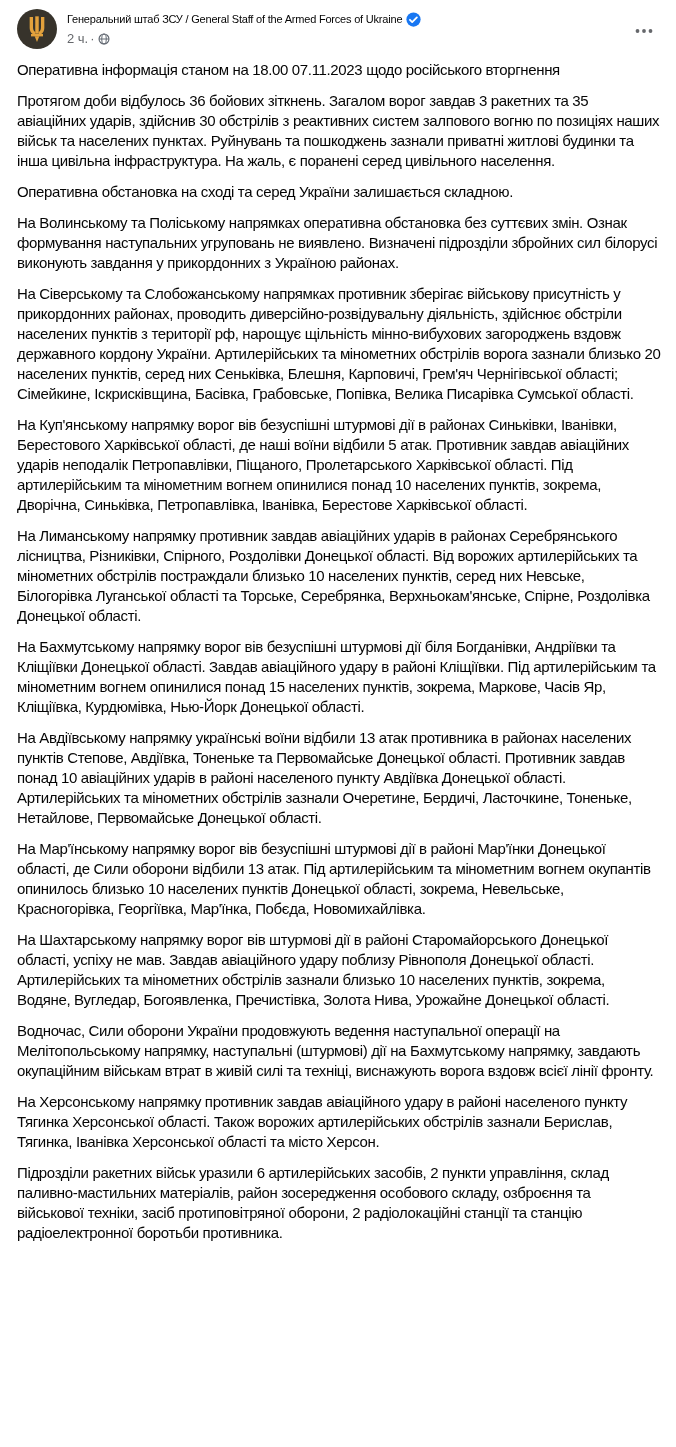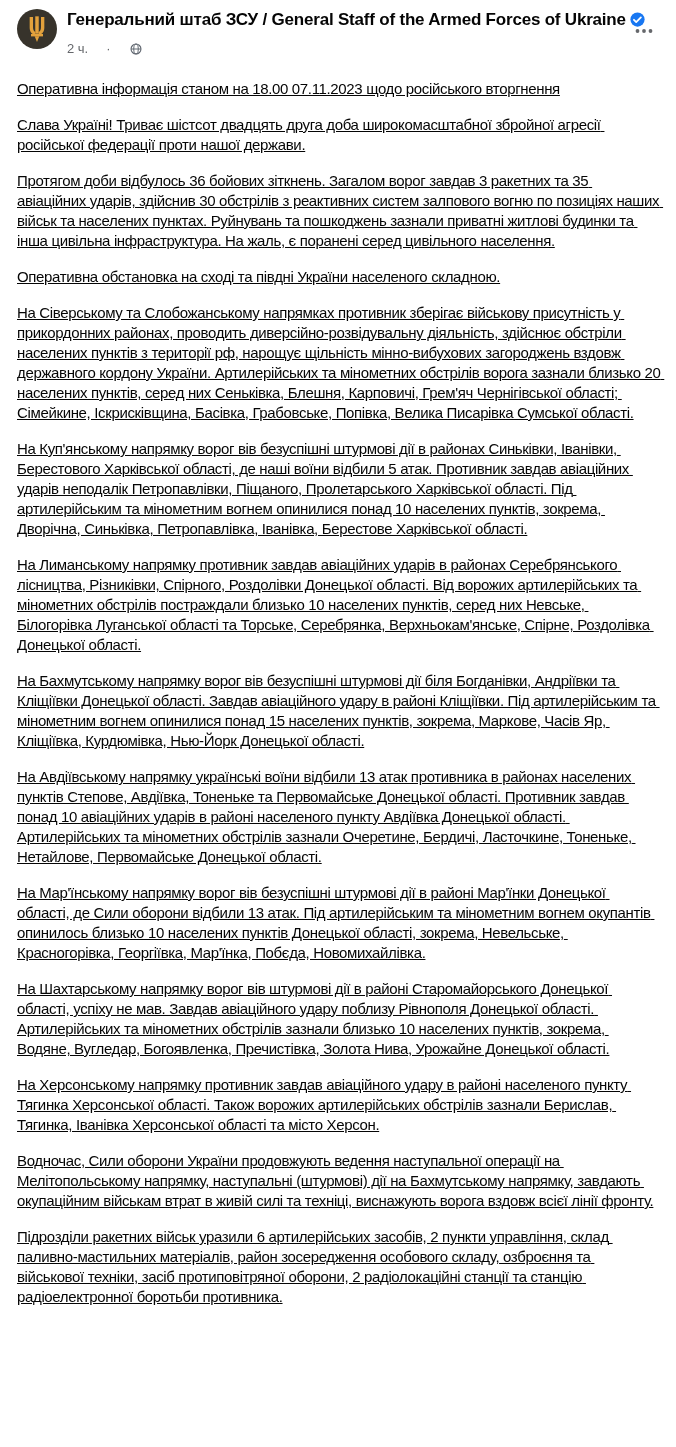--- a/index.html
+++ b/index.html
@@ -27,34 +27,34 @@
     display: flex;
     align-items: center;
     justify-content: center;
     cursor: pointer;
     overflow: hidden;
   }
   .avatar svg { display: block; }
   .header-info { flex: 1 1 auto; min-width: 0; padding: 1px 8px 0 10px; }
   .page-name-row { display: flex; align-items: center; flex-wrap: nowrap; }
   .page-name {
-    font-size: 17px;
-    font-weight: 700;
+    font-size: 11px;
+    font-weight: 400;
     line-height: 19px;
     letter-spacing: -0.2px;
     color: #050505;
     cursor: pointer;
     white-space: nowrap;
   }
   .verified-badge { margin-left: 4px; display: inline-flex; flex: 0 0 auto; }
   .meta-row {
     display: flex;
     align-items: center;
-    gap: 18px;
-    margin-top: 12px;
+    gap: 2px;
+    margin-top: 2px;
     font-size: 13px;
     line-height: 15px;
     color: #65676b;
   }
   .meta-row .timestamp { cursor: pointer; }
   .meta-sep { color: #65676b; }
   .globe { display: inline-flex; margin-left: 1px; }
   .more-btn {
     flex: 0 0 auto;
     width: 32px; height: 32px;
@@ -71,23 +71,22 @@
 
   
   .post-body {
     padding: 3px 15px 16px 17px;
     font-size: 15px;
     line-height: 20px;
     letter-spacing: -0.35px;
     color: #050505;
   }
   .post-body p.para {
-    margin: 16px 0 11px 0;
+    margin: 4px 0 11px 0;
     white-space: pre-wrap;
-    text-decoration: underline;
   }
   .post-body p.para:last-child { margin-bottom: 0; }
 </style>
 </head>
 <body>
 
 <div class="post">
 
   <div class="post-header">
 
@@ -136,44 +135,44 @@
           <circle cx="10" cy="10" r="1.9" fill="#65676b"></circle>
           <circle cx="16.5" cy="10" r="1.9" fill="#65676b"></circle>
         </svg>
       </span>
     </button>
   </div>
 
   <div class="post-body">
     <p class="para">Оперативна інформація станом на 18.00 07.11.2023 щодо російського вторгнення</p>
 
-    <p class="para">Слава Україні! Триває шістсот двадцять друга доба широкомасштабної збройної агресії російської федерації проти нашої держави.</p>
 
 
     <p class="para">Протягом доби відбулось 36 бойових зіткнень. Загалом ворог завдав 3 ракетних та 35 авіаційних ударів, здійснив 30 обстрілів з реактивних систем залпового вогню по позиціях наших військ та населених пунктах. Руйнувань та пошкоджень зазнали приватні житлові будинки та інша цивільна інфраструктура. На жаль, є поранені серед цивільного населення.</p>
 
-    <p class="para">Оперативна обстановка на сході та півдні України населеного складною.</p>
+    <p class="para">Оперативна обстановка на сході та серед України залишається складною.</p>
 
+    <p class="para">На Волинському та Поліському напрямках оперативна обстановка без суттєвих змін. Ознак формування наступальних угруповань не виявлено. Визначені підрозділи збройних сил білорусі виконують завдання у прикордонних з Україною районах.</p>
 
     <p class="para">На Сіверському та Слобожанському напрямках противник зберігає військову присутність у прикордонних районах, проводить диверсійно-розвідувальну діяльність, здійснює обстріли населених пунктів з території рф, нарощує щільність мінно-вибухових загороджень вздовж державного кордону України. Артилерійських та мінометних обстрілів ворога зазнали близько 20 населених пунктів, серед них Сеньківка, Блешня, Карповичі, Грем'яч Чернігівської області; Сімейкине, Іскрисківщина, Басівка, Грабовське, Попівка, Велика Писарівка Сумської області.</p>
 
     <p class="para">На Куп'янському напрямку ворог вів безуспішні штурмові дії в районах Синьківки, Іванівки, Берестового Харківської області, де наші воїни відбили 5 атак. Противник завдав авіаційних ударів неподалік Петропавлівки, Піщаного, Пролетарського Харківської області. Під артилерійським та мінометним вогнем опинилися понад 10 населених пунктів, зокрема, Дворічна, Синьківка, Петропавлівка, Іванівка, Берестове Харківської області.</p>
 
     <p class="para">На Лиманському напрямку противник завдав авіаційних ударів в районах Серебрянського лісництва, Різниківки, Спірного, Роздолівки Донецької області. Від ворожих артилерійських та мінометних обстрілів постраждали близько 10 населених пунктів, серед них Невське, Білогорівка Луганської області та Торське, Серебрянка, Верхньокам'янське, Спірне, Роздолівка Донецької області.</p>
 
     <p class="para">На Бахмутському напрямку ворог вів безуспішні штурмові дії біля Богданівки, Андріївки та Кліщіївки Донецької області. Завдав авіаційного удару в районі Кліщіївки. Під артилерійським та мінометним вогнем опинилися понад 15 населених пунктів, зокрема, Маркове, Часів Яр, Кліщіївка, Курдюмівка, Нью-Йорк Донецької області.</p>
 
     <p class="para">На Авдіївському напрямку українські воїни відбили 13 атак противника в районах населених пунктів Степове, Авдіївка, Тоненьке та Первомайське Донецької області. Противник завдав понад 10 авіаційних ударів в районі населеного пункту Авдіївка Донецької області. Артилерійських та мінометних обстрілів зазнали Очеретине, Бердичі, Ласточкине, Тоненьке, Нетайлове, Первомайське Донецької області.</p>
 
     <p class="para">На Мар'їнському напрямку ворог вів безуспішні штурмові дії в районі Мар'їнки Донецької області, де Сили оборони відбили 13 атак. Під артилерійським та мінометним вогнем окупантів опинилось близько 10 населених пунктів Донецької області, зокрема, Невельське, Красногорівка, Георгіївка, Мар'їнка, Побєда, Новомихайлівка.</p>
 
     <p class="para">На Шахтарському напрямку ворог вів штурмові дії в районі Старомайорського Донецької області, успіху не мав. Завдав авіаційного удару поблизу Рівнополя Донецької області. Артилерійських та мінометних обстрілів зазнали близько 10 населених пунктів, зокрема, Водяне, Вугледар, Богоявленка, Пречистівка, Золота Нива, Урожайне Донецької області.</p>
 
 
+    <p class="para">Водночас, Сили оборони України продовжують ведення наступальної операції на Мелітопольському напрямку, наступальні (штурмові) дії на Бахмутському напрямку, завдають окупаційним військам втрат в живій силі та техніці, виснажують ворога вздовж всієї лінії фронту.</p>
+
     <p class="para">На Херсонському напрямку противник завдав авіаційного удару в районі населеного пункту Тягинка Херсонської області. Також ворожих артилерійських обстрілів зазнали Берислав, Тягинка, Іванівка Херсонської області та місто Херсон.</p>
-
-    <p class="para">Водночас, Сили оборони України продовжують ведення наступальної операції на Мелітопольському напрямку, наступальні (штурмові) дії на Бахмутському напрямку, завдають окупаційним військам втрат в живій силі та техніці, виснажують ворога вздовж всієї лінії фронту.</p>
 
 
     <p class="para">Підрозділи ракетних військ уразили 6 артилерійських засобів, 2 пункти управління, склад паливно-мастильних матеріалів, район зосередження особового складу, озброєння та військової техніки, засіб протиповітряної оборони, 2 радіолокаційні станції та станцію радіоелектронної боротьби противника.</p>
   </div>
 
 </div>
 
 </body></html>

